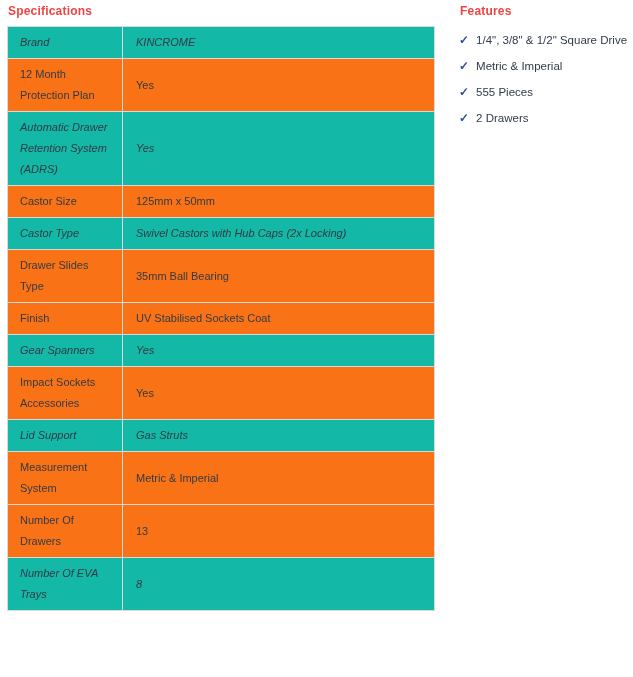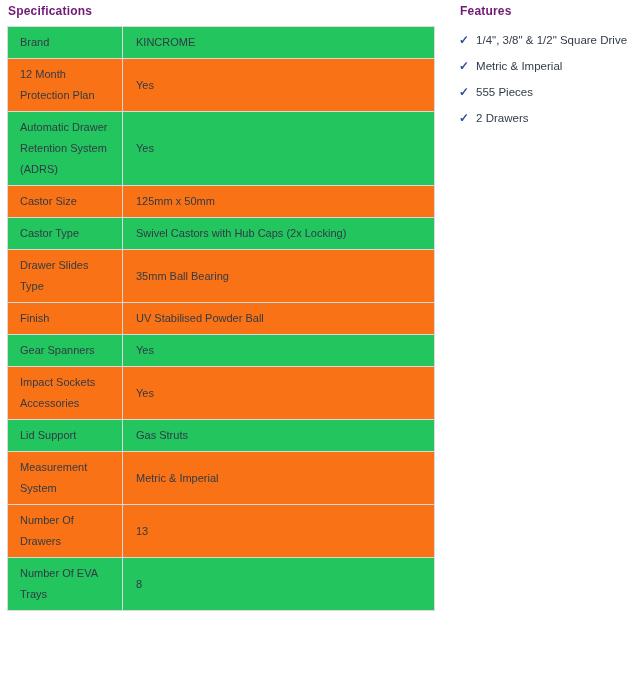--- a/index.html
+++ b/index.html
@@ -13,42 +13,42 @@
     display: flex;
     padding: 2px 0 0 7px;
     width: 633px; height: 677px;
   }
   .left-col { width: 428px; flex: 0 0 428px; }
   .right-col { margin-left: 24px; flex: 1; padding-top: 0; }
 
   .section-title {
     font-size: 12px;
     font-weight: bold;
-    color: #701a75;
+    color: #ef4444;
     letter-spacing: 0.2px;
     padding: 2px 0 8px 1px;
   }
 
   table.spec-table {
     width: 428px;
     border-collapse: collapse;
     table-layout: fixed;
   }
   .spec-table td {
     border: 1px solid #d9d9d9;
     font-size: 11px;
     color: #333a45;
     line-height: 21px;
     padding: 5px 12px;
     vertical-align: middle;
     background: #f97316;
     overflow: hidden;
   }
   .spec-table col.c-label { width: 115px; }
-  .spec-table tr.alt td { background: #22c55e; }
+  .spec-table tr.alt td { background: #14b8a6; font-style: italic; }
   .spec-table td.value-cell { padding-left: 13px; }
 
   .features-list {
     list-style: none;
     margin-top: 7px;
   }
   .feature-item {
     display: flex;
     align-items: flex-start;
     margin-bottom: 12px;
@@ -96,21 +96,21 @@
           <tr class="alt">
             <td class="label-cell">Castor Type</td>
             <td class="value-cell">Swivel Castors with Hub Caps (2x Locking)</td>
           </tr>
           <tr>
             <td class="label-cell">Drawer Slides Type</td>
             <td class="value-cell">35mm Ball Bearing</td>
           </tr>
           <tr>
             <td class="label-cell">Finish</td>
-            <td class="value-cell">UV Stabilised Powder Ball</td>
+            <td class="value-cell">UV Stabilised Sockets Coat</td>
           </tr>
           <tr class="alt">
             <td class="label-cell">Gear Spanners</td>
             <td class="value-cell">Yes</td>
           </tr>
           <tr>
             <td class="label-cell">Impact Sockets Accessories</td>
             <td class="value-cell">Yes</td>
           </tr>
           <tr class="alt">

